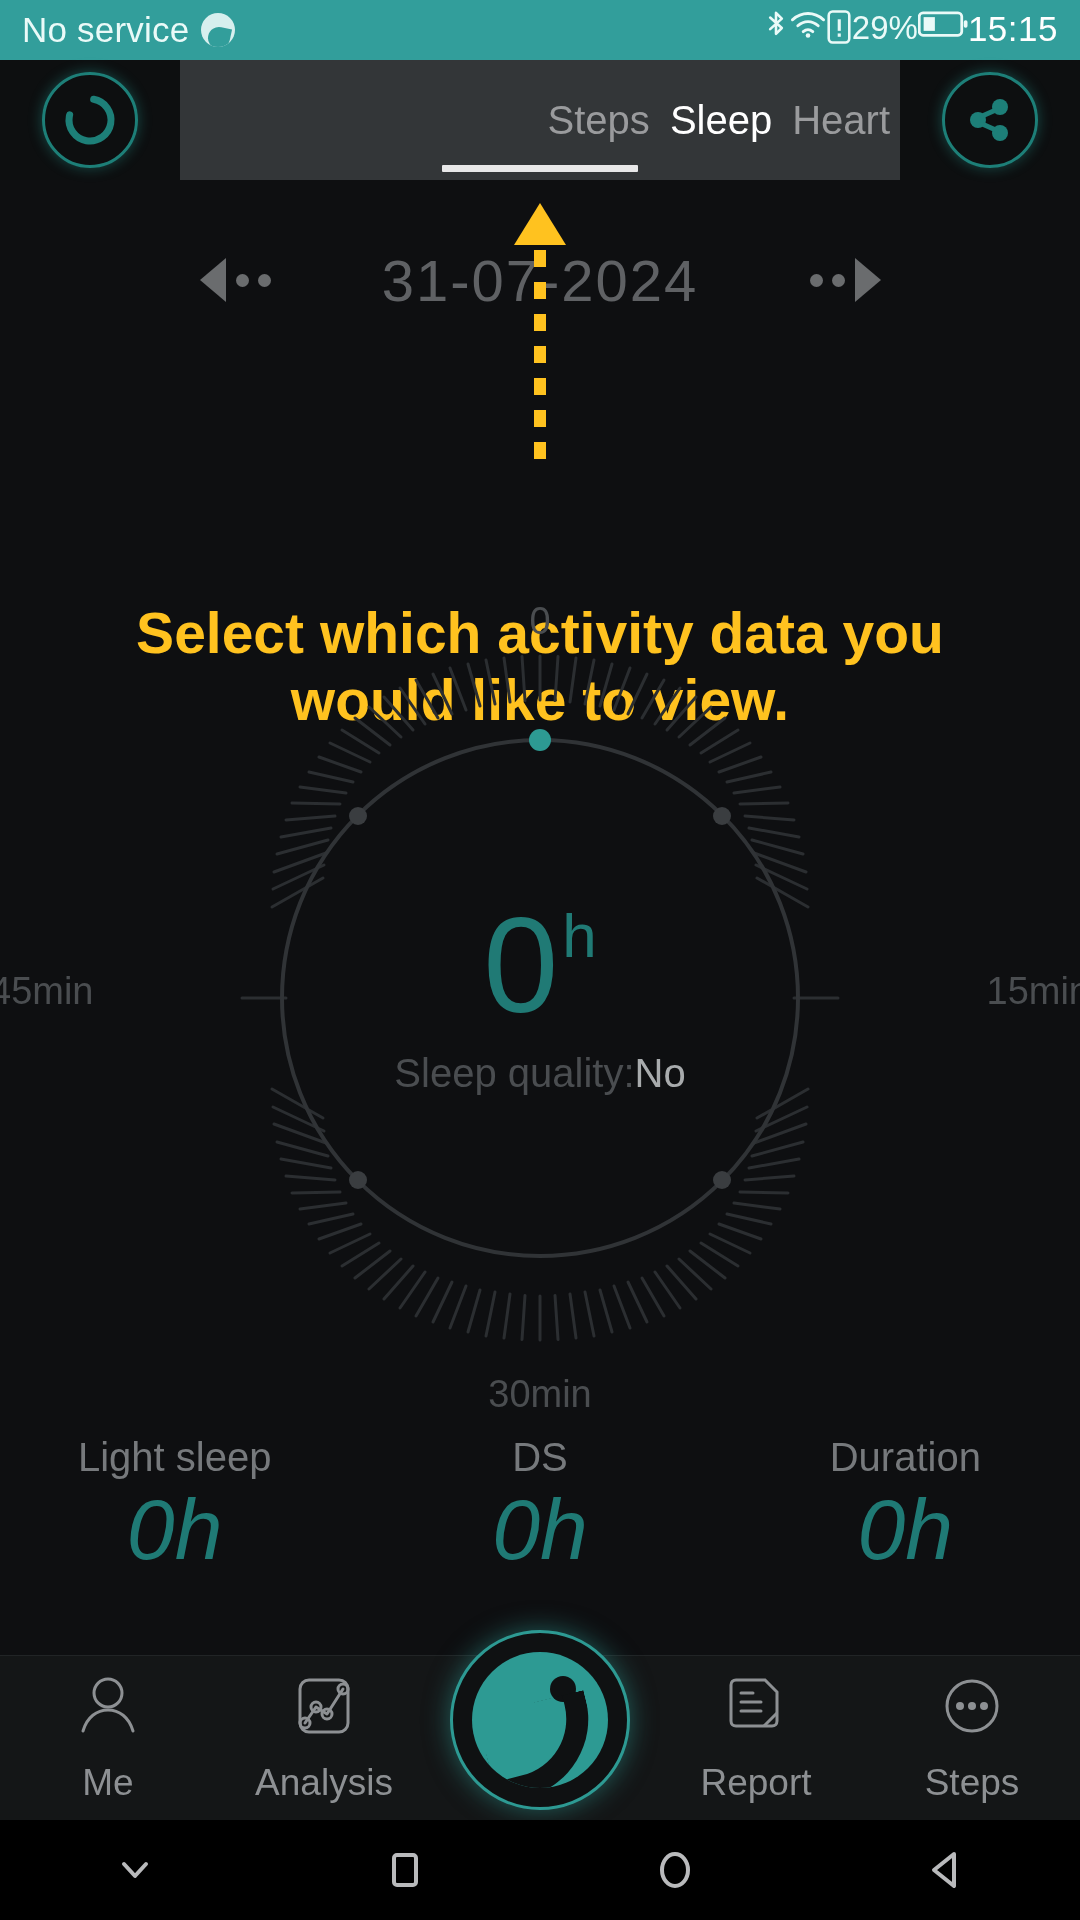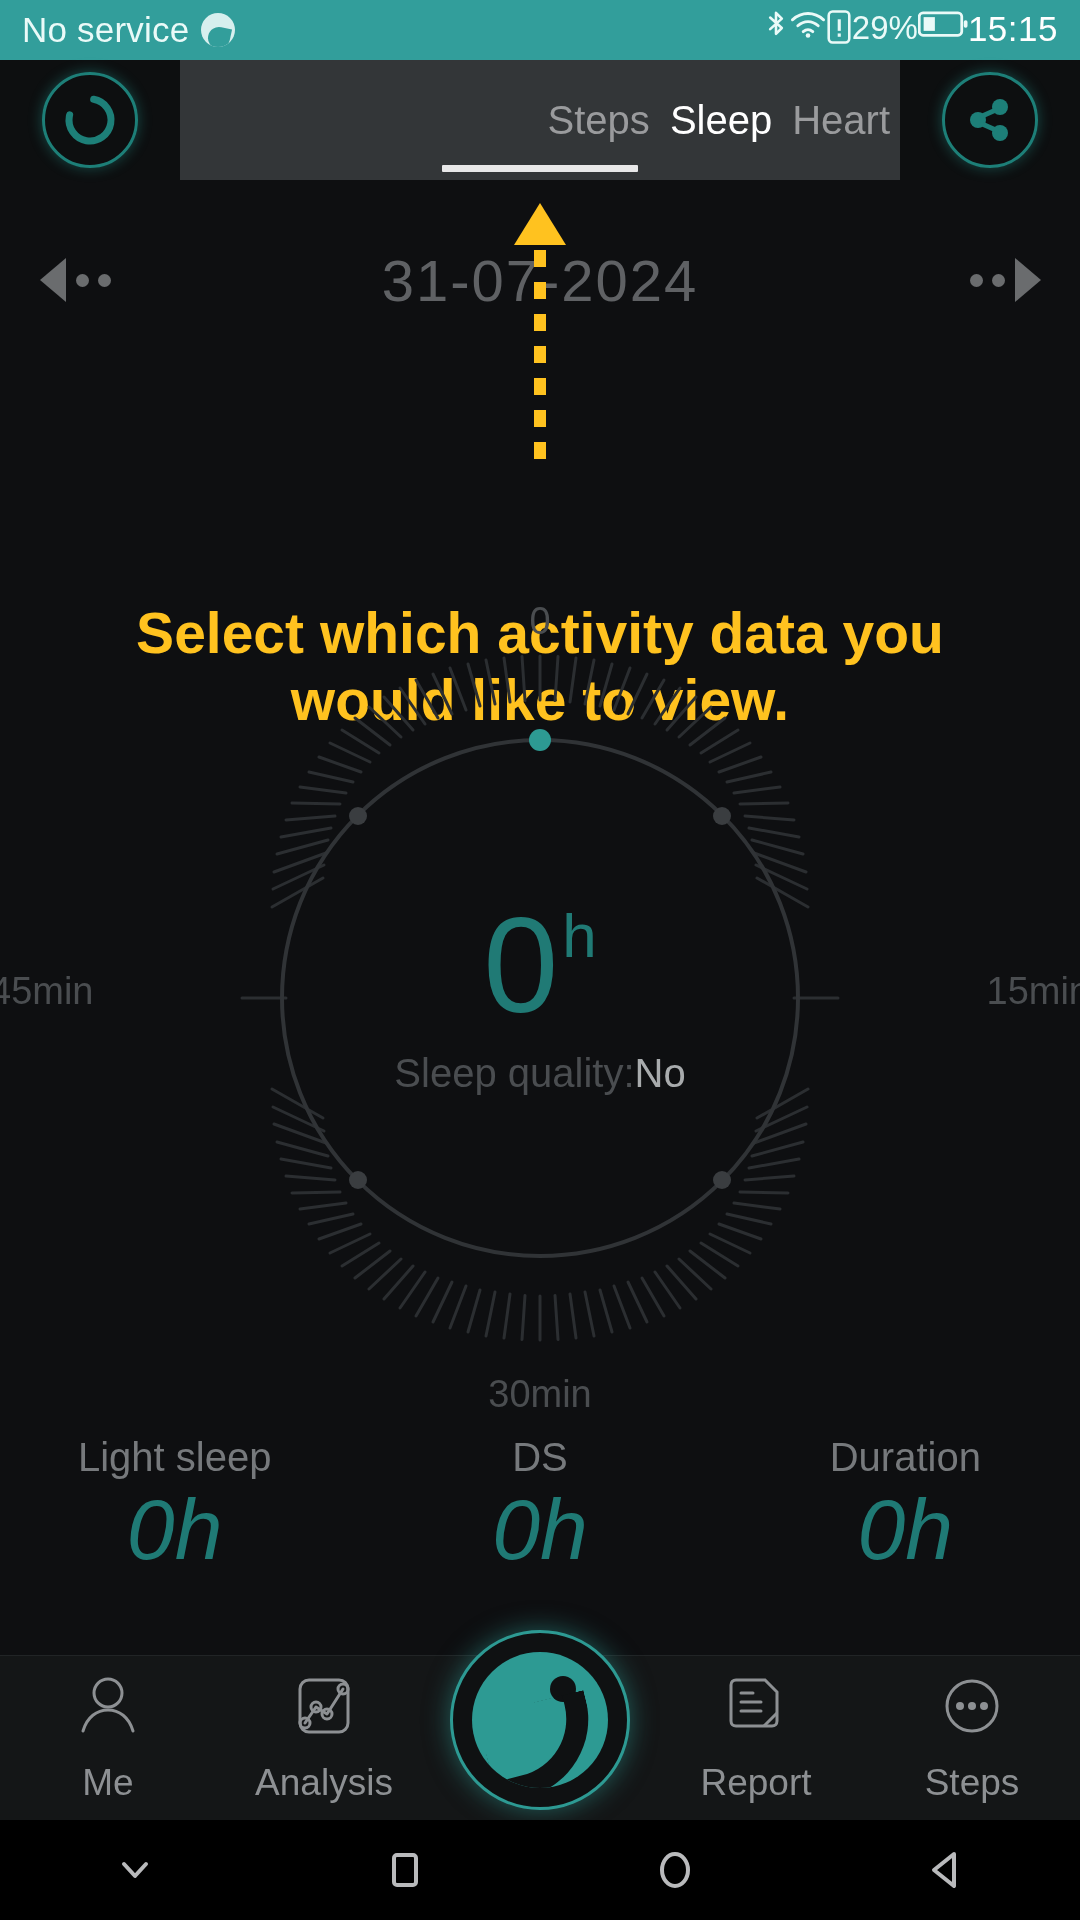--- a/index.html
+++ b/index.html
@@ -49,21 +49,21 @@
   .tab{ font-size:40px; color:#9a9b9d; padding:0 10px; }
   .tab.active{ color:#ffffff; font-weight:400; }
   #tab-underline{
     position:absolute; bottom:8px; left:50%; transform:translateX(-50%);
     width:196px; height:7px; background:#e8e8e8; border-radius:1px;
   }
 
   
   #daterow{
     position:absolute; top:230px; left:0; width:1080px; height:100px;
-    display:flex; align-items:center; justify-content:space-between; gap:0;
+    display:flex; align-items:center; justify-content:center; gap:0;
   }
   .nav-arrow{
     width:150px; display:flex; align-items:center; justify-content:center; gap:10px;
     color:#6a6c6e;
   }
   .tri-l{ width:0;height:0;border-top:22px solid transparent;border-bottom:22px solid transparent;border-right:26px solid #6a6c6e; }
   .tri-r{ width:0;height:0;border-top:22px solid transparent;border-bottom:22px solid transparent;border-left:26px solid #6a6c6e; }
   .dd{ display:flex; gap:9px; }
   .dd i{ width:13px;height:13px;border-radius:50%;background:#6a6c6e;display:block; }
   #datetext{ font-size:58px; color:#5f6164; letter-spacing:2px; width:460px; text-align:center; }

